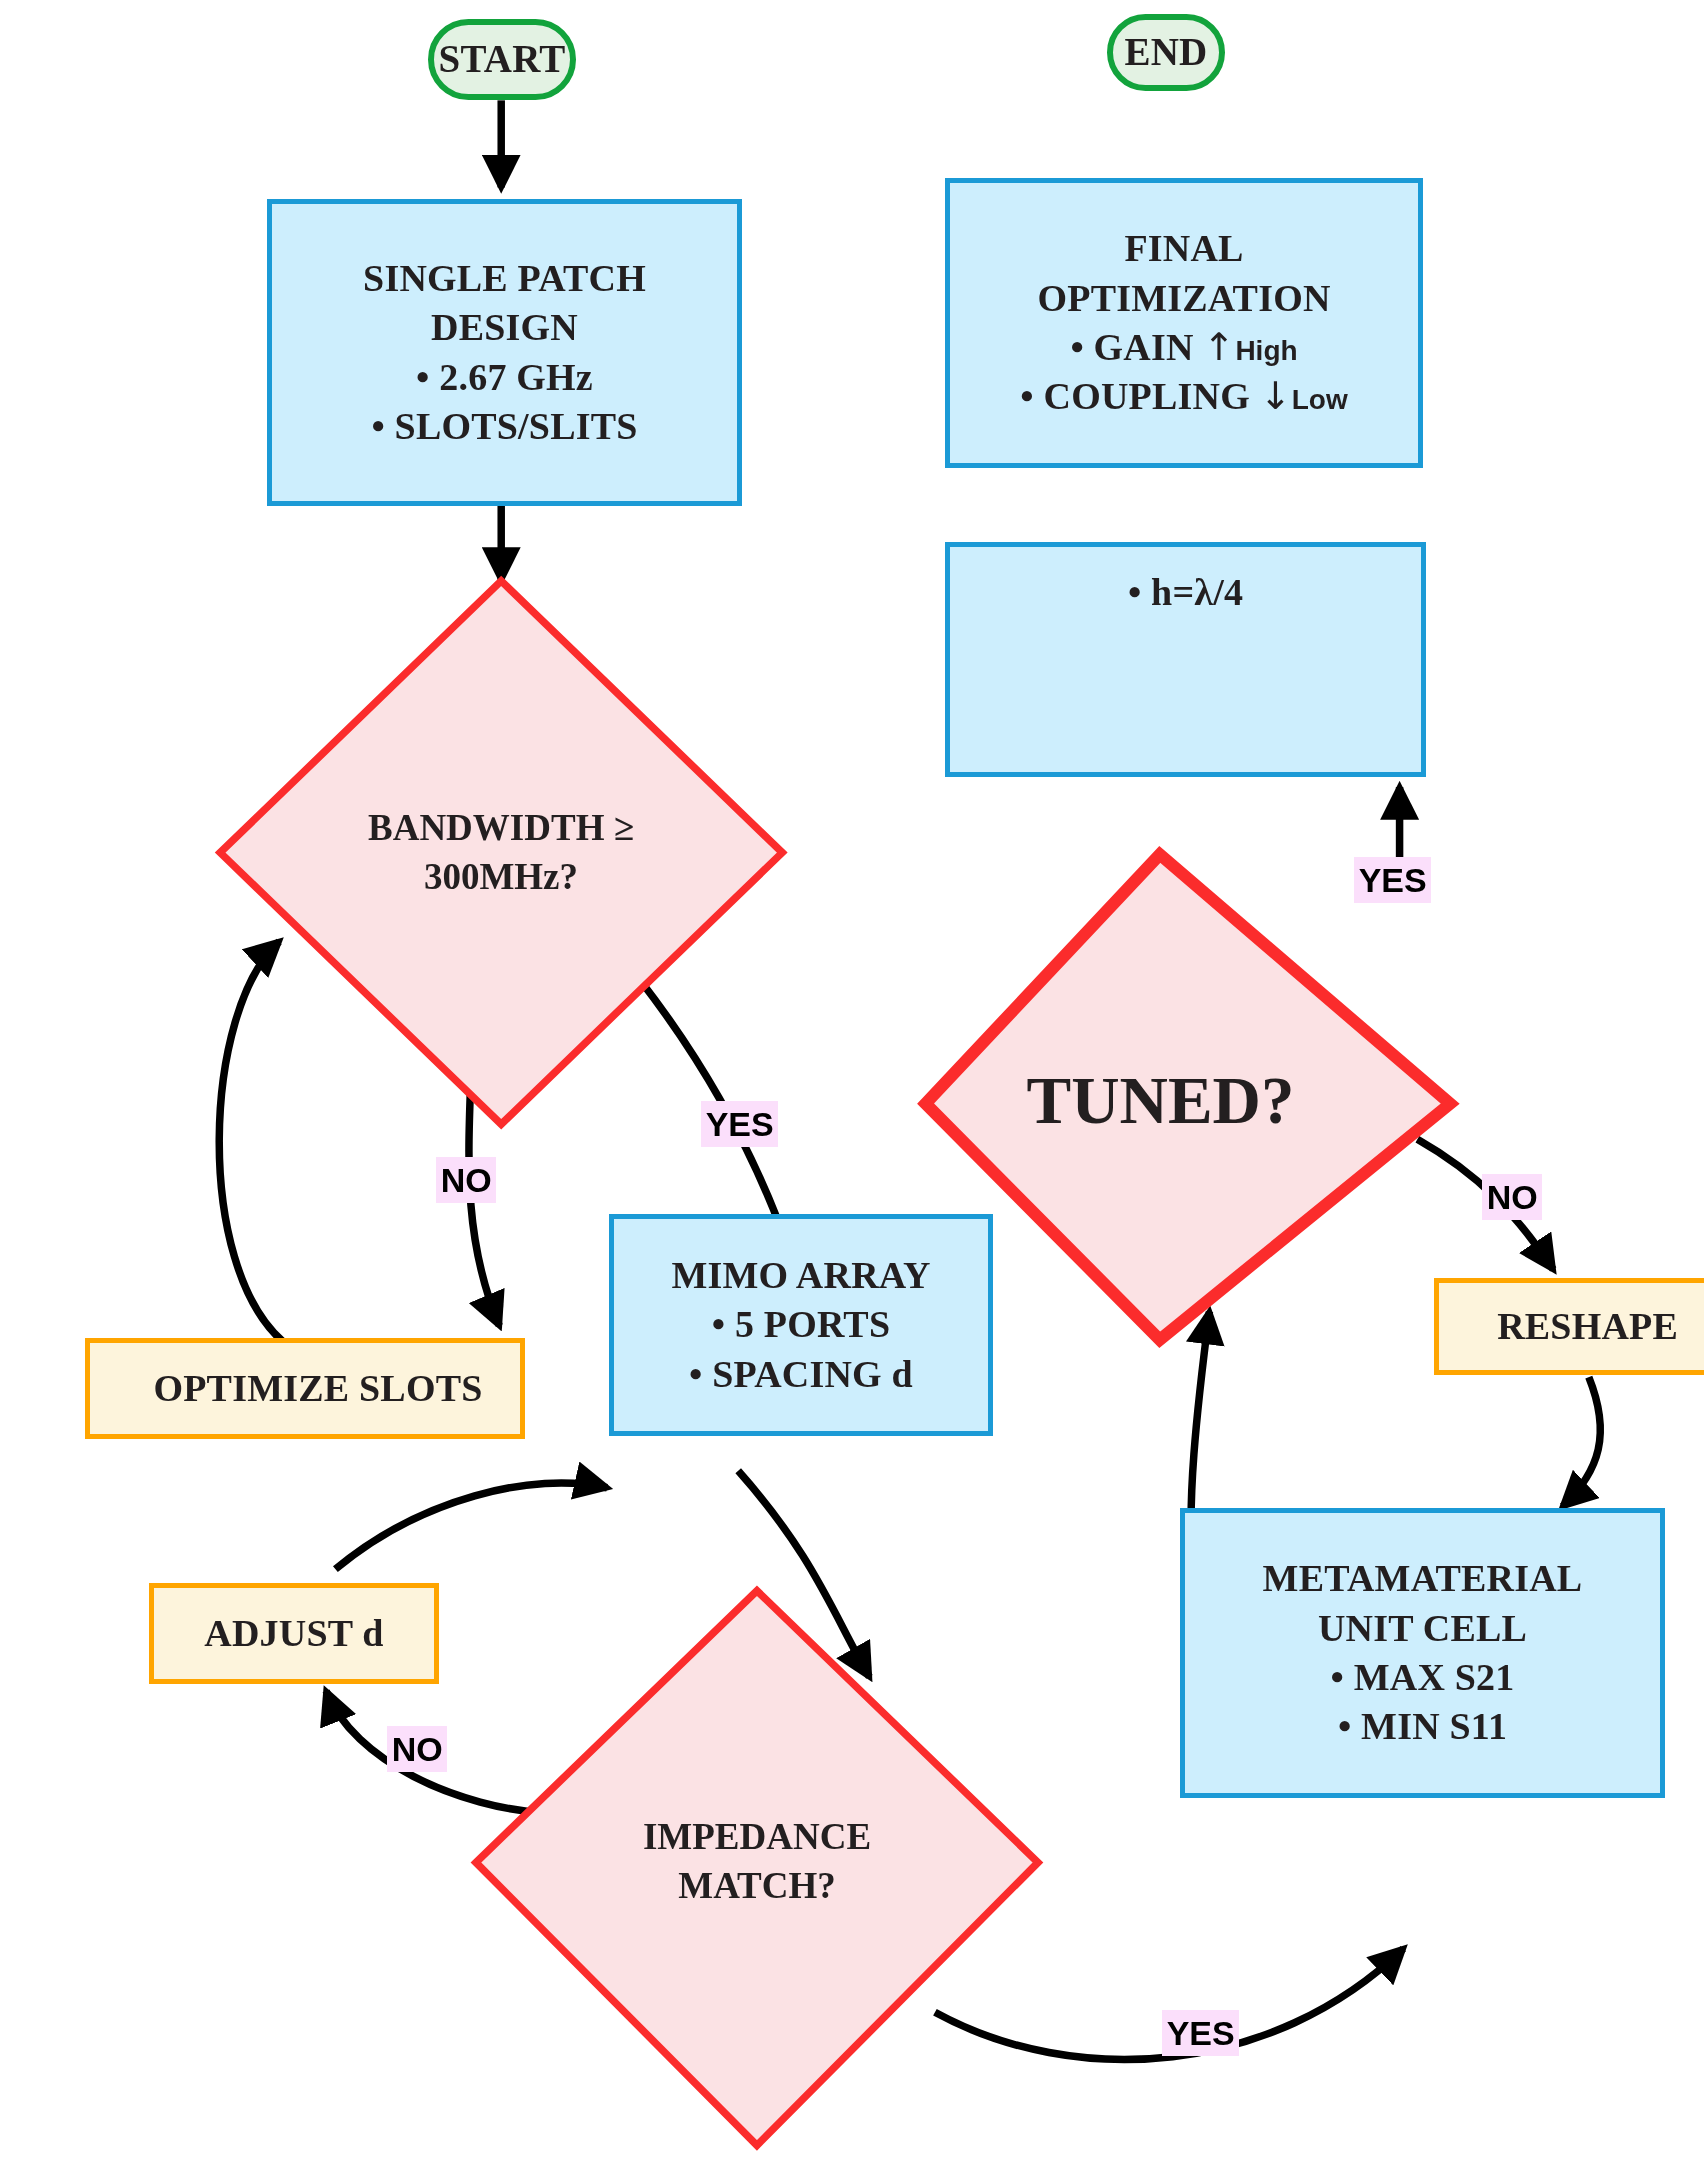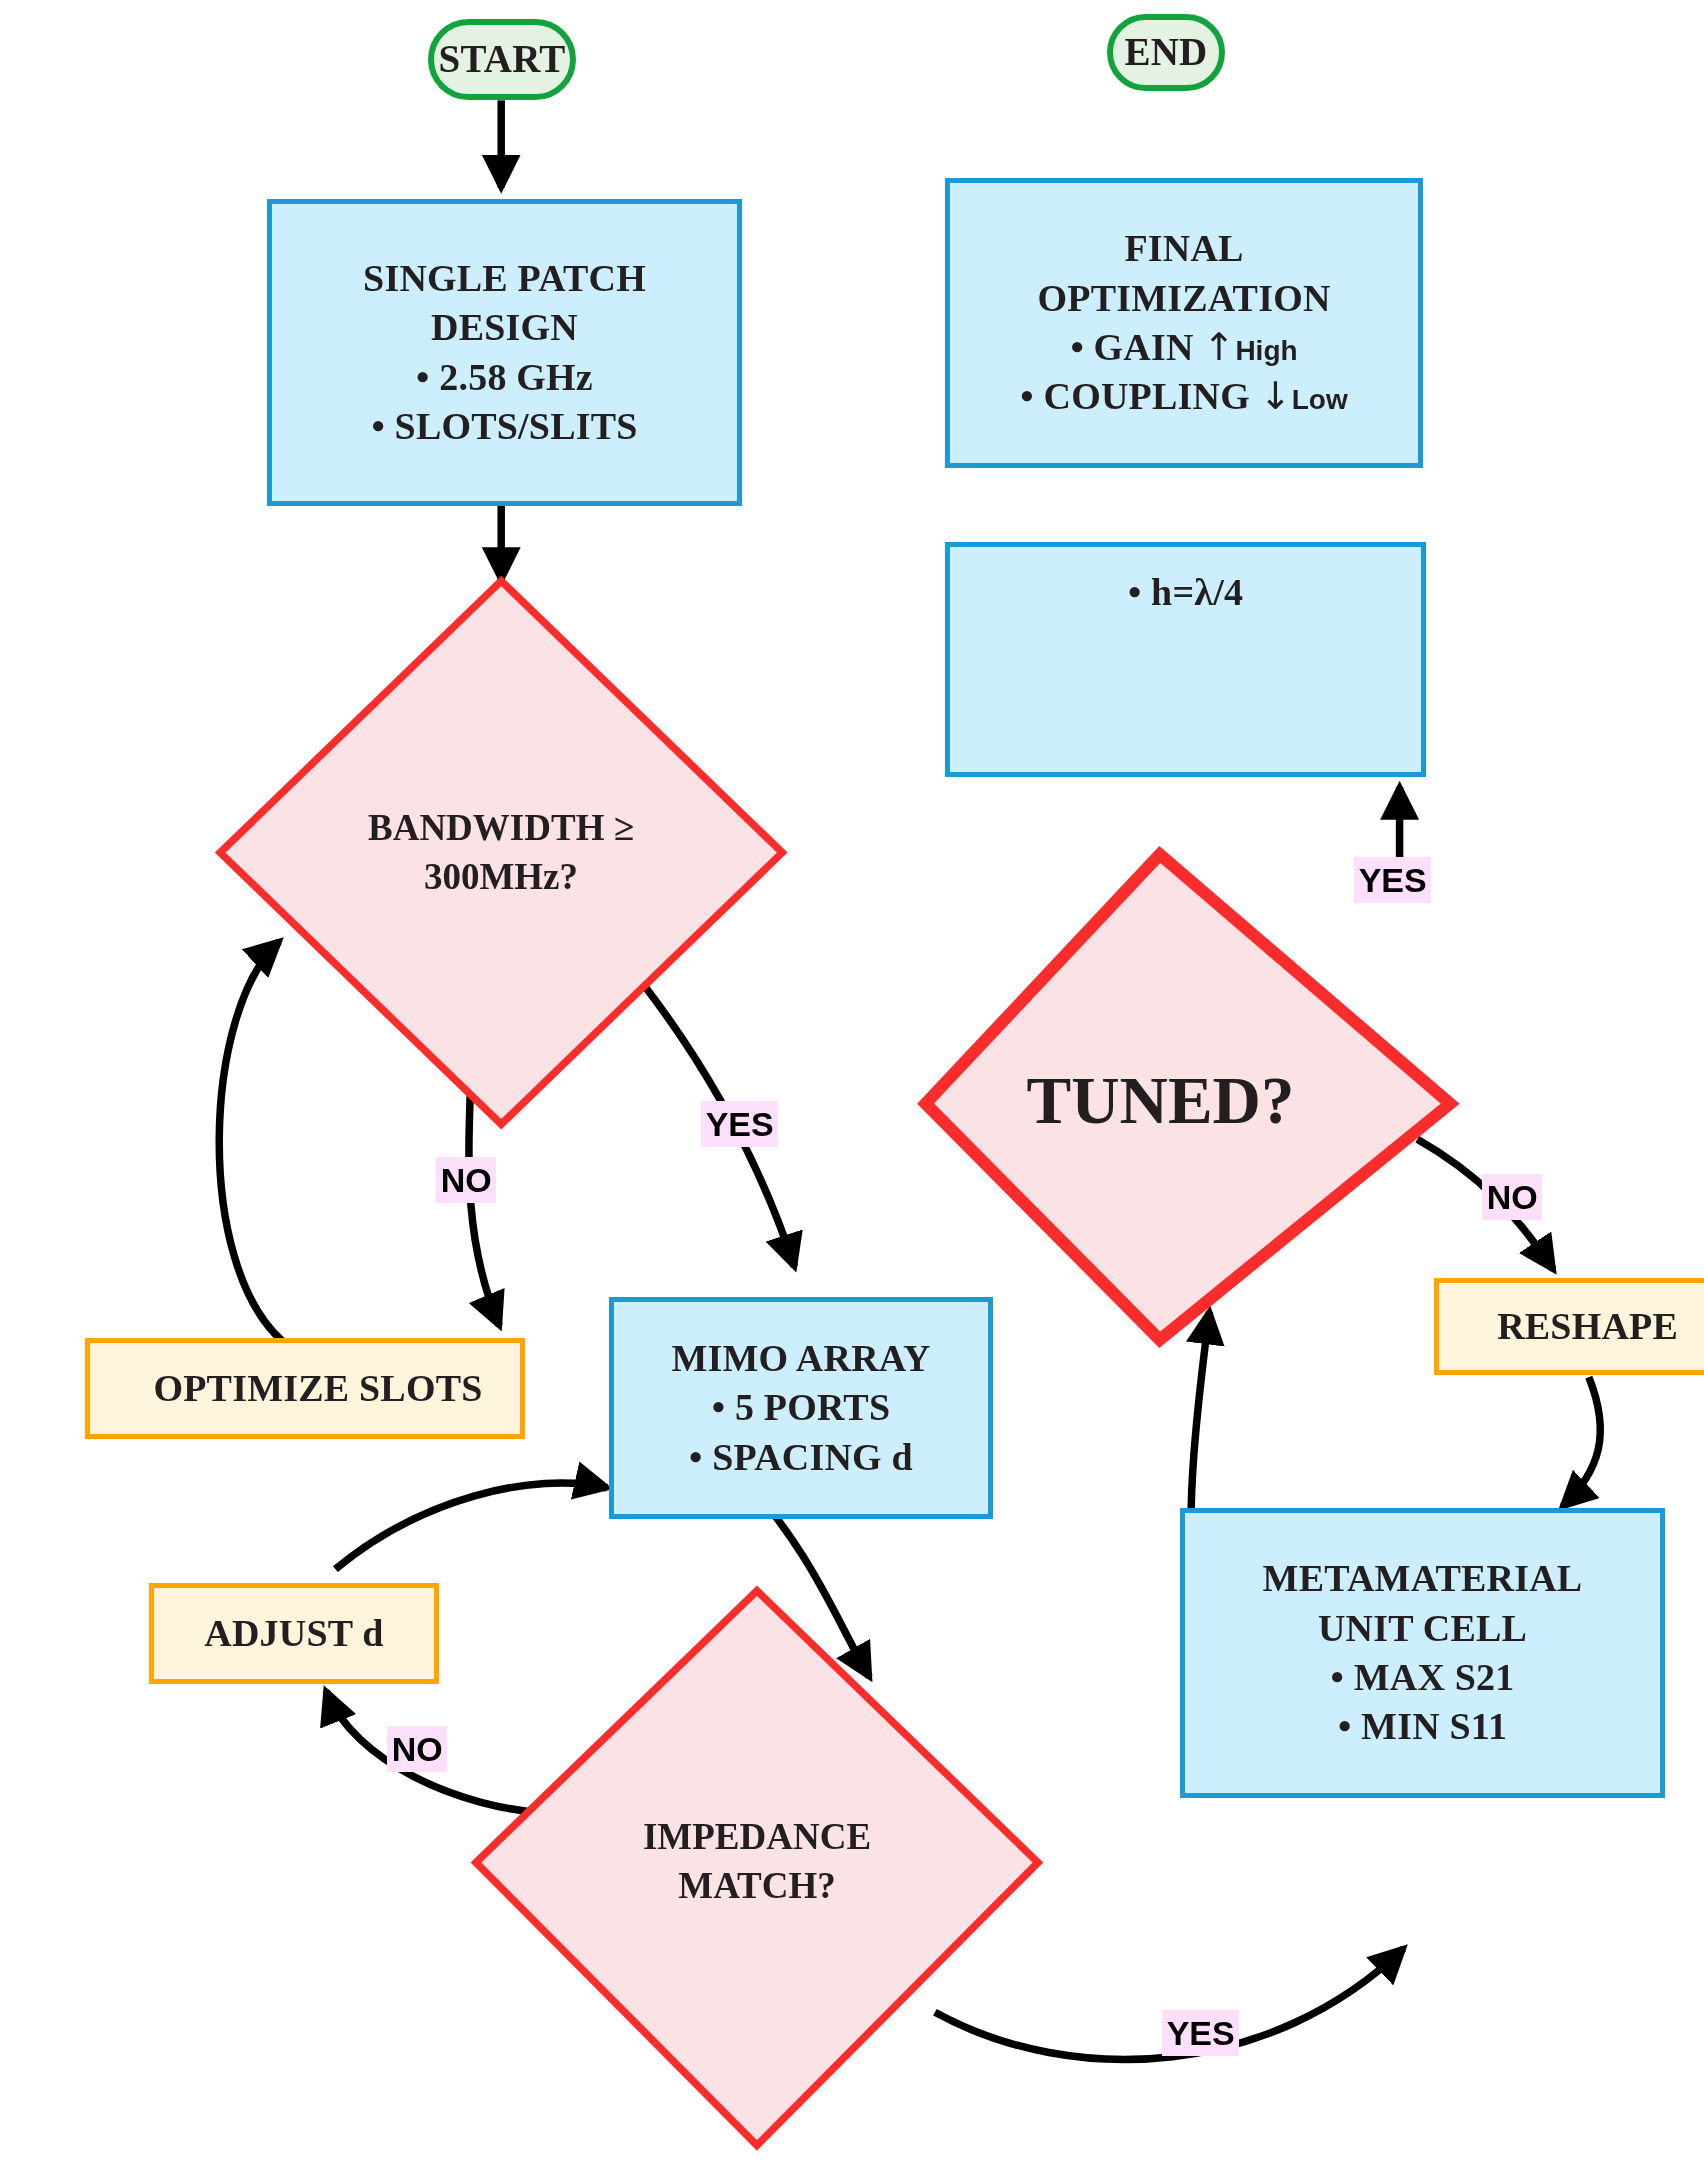--- a/index.html
+++ b/index.html
@@ -145,36 +145,36 @@
     <span class="line">START</span>
   </div>
 
   <div class="node terminal" style="left:1062px; top:14px; width:118px; height:77px; font-size:39px;">
     <span class="line">END</span>
   </div>
 
   <div class="node process" style="left:222px; top:199px; width:475px; height:307px; font-size:38px;">
     <span class="line">SINGLE PATCH</span>
     <span class="line">DESIGN</span>
-    <span class="line">• 2.58 GHz</span>
+    <span class="line">• 2.67 GHz</span>
     <span class="line">• SLOTS/SLITS</span>
   </div>
 
   <div class="decision-wrap" style="left:222px; top:782px; width:468px; height:141px;align-items:center;">
     <div class="decision-label" style="font-size:37px; line-height:1.45;">
       <span class="line">BANDWIDTH ≥</span>
       <span class="line">300MHz?</span>
     </div>
   </div>
 
   <div class="node action" style="left:40px; top:1338px; width:440px; height:101px; font-size:38px; overflow:visible;">
     <span class="line" style="position:relative; left:13px;">OPTIMIZE SLOTS</span>
   </div>
 
-  <div class="node process" style="left:564px; top:1297px; width:384px; height:222px; font-size:38px;">
+  <div class="node process" style="left:564px; top:1214px; width:384px; height:222px; font-size:38px;">
     <span class="line">MIMO ARRAY</span>
     <span class="line">• 5 PORTS</span>
     <span class="line">• SPACING d</span>
   </div>
 
   <div class="node action" style="left:104px; top:1583px; width:290px; height:101px; font-size:38px;">
     <span class="line">ADJUST d</span>
   </div>
 
   <div class="decision-wrap" style="left:928px; top:1049px; width:375px; height:103px;">

